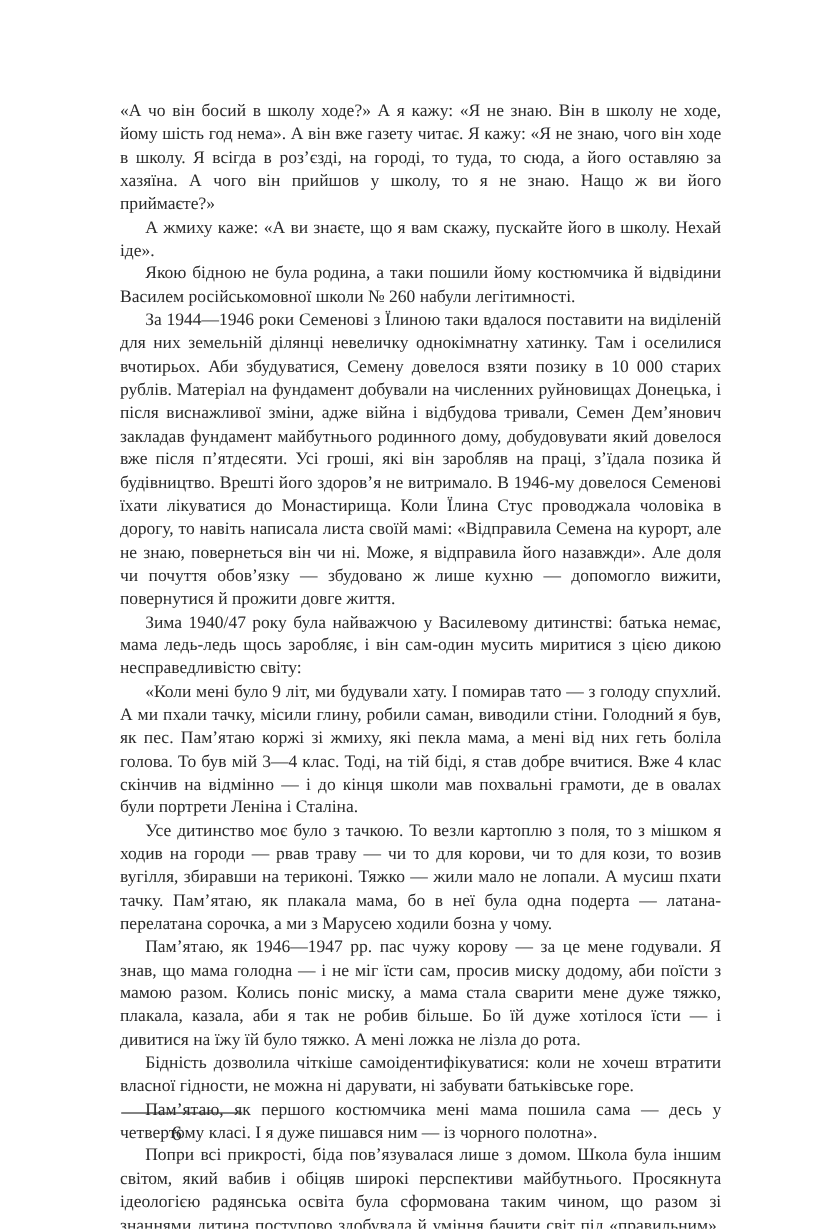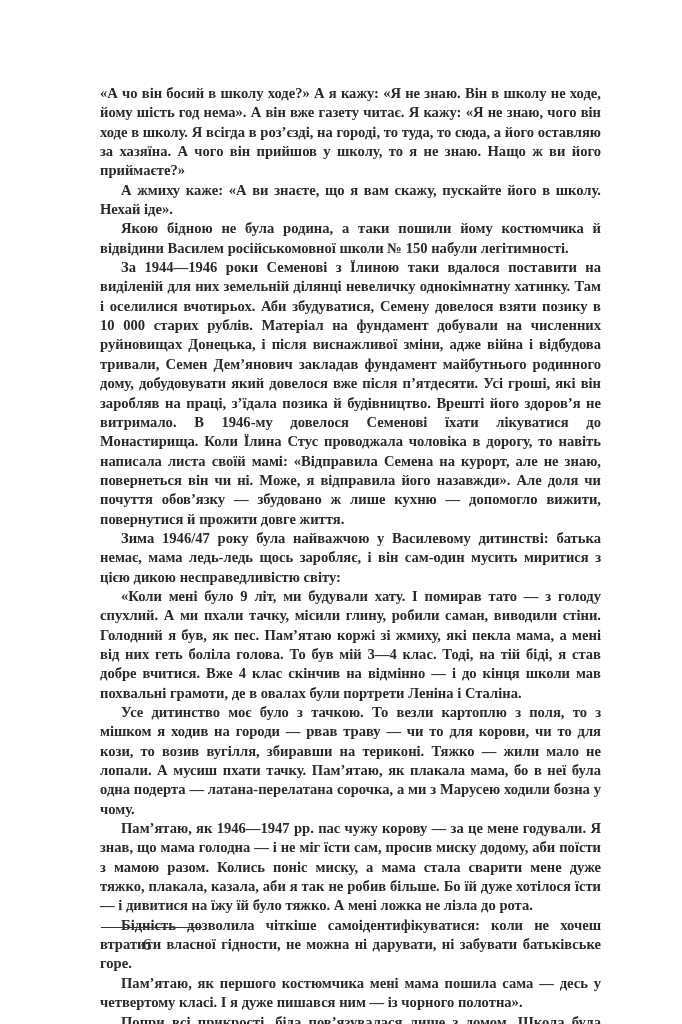--- a/index.html
+++ b/index.html
@@ -9,21 +9,21 @@
     left: 100px;
     top: 84px;
     width: 501px;
     font-family: "Liberation Serif", "DejaVu Serif", serif;
     font-size: 14.6px;
     line-height: 19.35px;
     color: #2a2a2a;
     text-align: justify;
     hyphens: manual;
   }
-  .page p { margin: 0; font-weight: bold; }
+  .page p { margin: 0; }
   .page p.indent { text-indent: 21px; }
   .footer-rule {
     position: absolute;
     left: 101px;
     top: 927px;
     width: 101px;
     height: 0;
     border-top: 1.2px solid #333;
   }
   .page-number {
@@ -34,23 +34,23 @@
     font-size: 17px;
     color: #2a2a2a;
   }
 </style>
 </head>
 <body>
 
 <div class="page">
   <p>«А чо він босий в школу ходе?» А я кажу: «Я не знаю. Він в школу не ходе, йому шість год нема». А він вже газету читає. Я кажу: «Я не знаю, чого він ходе в школу. Я всігда в роз’єзді, на городі, то туда, то сюда, а його оставляю за хазяїна. А чого він прийшов у школу, то я не знаю. Нащо ж ви його приймаєте?»</p>
   <p class="indent">А жмиху каже: «А ви знаєте, що я вам скажу, пускайте його в школу. Нехай іде».</p>
-  <p class="indent">Якою бідною не була родина, а таки пошили йому костюмчика й відвідини Василем російськомовної школи № 150 набули легітимності.</p>
+  <p class="indent">Якою бідною не була родина, а таки пошили йому костюмчика й відвідини Василем російськомовної школи № 260 набули легітимності.</p>
   <p class="indent">За 1944—1946 роки Семенові з Їлиною таки вдалося поставити на виділеній для них земельній ділянці невеличку однокімнатну хатинку. Там і оселилися вчотирьох. Аби збудуватися, Семену довелося взяти позику в 10 000 старих рублів. Матеріал на фундамент добували на численних руйновищах Донецька, і після виснажливої зміни, адже війна і відбудова тривали, Семен Дем’янович закладав фундамент майбутнього родинного дому, добудовувати який довелося вже після п’ятдесяти. Усі гроші, які він заробляв на праці, з’їдала позика й будівництво. Врешті його здоров’я не витримало. В 1946-му довелося Семенові їхати лікуватися до Монастирища. Коли Їлина Стус проводжала чоловіка в дорогу, то навіть написала листа своїй мамі: «Відправила Семена на курорт, але не знаю, повернеться він чи ні. Може, я відправила його назавжди». Але доля чи почуття обов’язку — збудовано ж лише кухню — допомогло вижити, повернутися й прожити довге життя.</p>
-  <p class="indent">Зима 1946/47 року була найважчою у Василевому дитинстві: батька немає, мама ледь-ледь щось заробляє, і він сам-один мусить миритися з цією дикою несправедливістю світу:</p>
+  <p class="indent">Зима 1940/47 року була найважчою у Василевому дитинстві: батька немає, мама ледь-ледь щось заробляє, і він сам-один мусить миритися з цією дикою несправедливістю світу:</p>
   <p class="indent">«Коли мені було 9 літ, ми будували хату. І помирав тато — з голоду спухлий. А ми пхали тачку, місили глину, робили саман, виводили стіни. Голодний я був, як пес. Пам’ятаю коржі зі жмиху, які пекла мама, а мені від них геть боліла голова. То був мій 3—4 клас. Тоді, на тій біді, я став добре вчитися. Вже 4 клас скінчив на відмінно — і до кінця школи мав похвальні грамоти, де в овалах були портрети Леніна і Сталіна.</p>
   <p class="indent">Усе дитинство моє було з тачкою. То везли картоплю з поля, то з мішком я ходив на городи — рвав траву — чи то для корови, чи то для кози, то возив вугілля, збиравши на териконі. Тяжко — жили мало не лопали. А мусиш пхати тачку. Пам’ятаю, як плакала мама, бо в неї була одна подерта — латана-перелатана сорочка, а ми з Марусею ходили бозна у чому.</p>
   <p class="indent">Пам’ятаю, як 1946—1947 рр. пас чужу корову — за це мене годували. Я знав, що мама голодна — і не міг їсти сам, просив миску додому, аби поїсти з мамою разом. Колись поніс миску, а мама стала сварити мене дуже тяжко, плакала, казала, аби я так не робив більше. Бо їй дуже хотілося їсти — і дивитися на їжу їй було тяжко. А мені ложка не лізла до рота.</p>
   <p class="indent">Бідність дозволила чіткіше самоідентифікуватися: коли не хочеш втратити власної гідности, не можна ні дарувати, ні забувати батьківське горе.</p>
   <p class="indent">Пам’ятаю, як першого костюмчика мені мама пошила сама — десь у четвертому класі. І я дуже пишався ним — із чорного полотна».</p>
   <p class="indent">Попри всі прикрості, біда пов’язувалася лише з домом. Школа була іншим світом, який вабив і обіцяв широкі перспективи майбутнього. Просякнута ідеологією радянська освіта була сформована таким чином, що разом зі знаннями дитина поступово здобувала й уміння бачити світ під «правильним», радянським, кутом зору. Тому нічого дивуватися, що наприкінці 1940-х Василько став щирим піонером, який «дуже вірив книжкам. Те, що в книжках, то він вважав, що все те правда... Він тоді дуже поважав Леніна, Сталіна. Він тоді як ручку підняв, каже: «За Леніна, за Сталіна!»</p>
 </div>
 
 <div class="footer-rule"></div>
 <div class="page-number">6</div>

